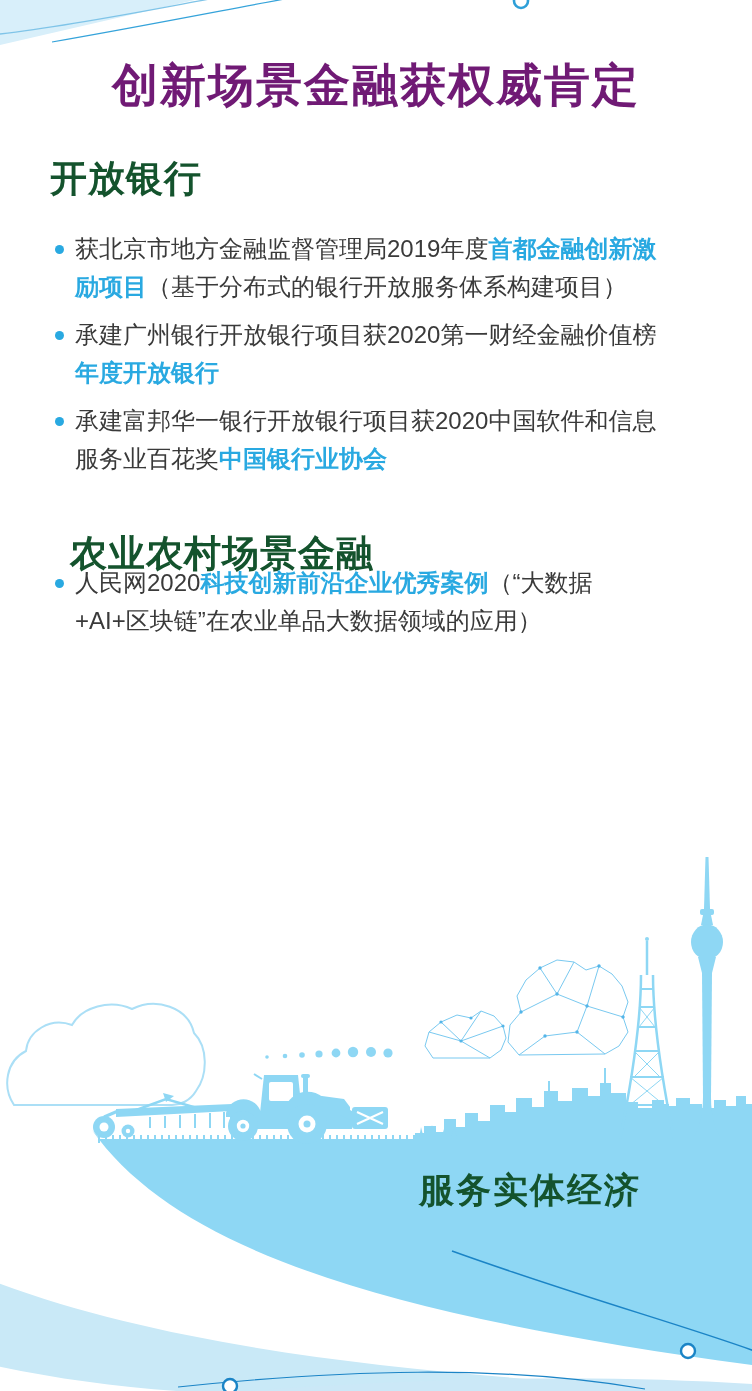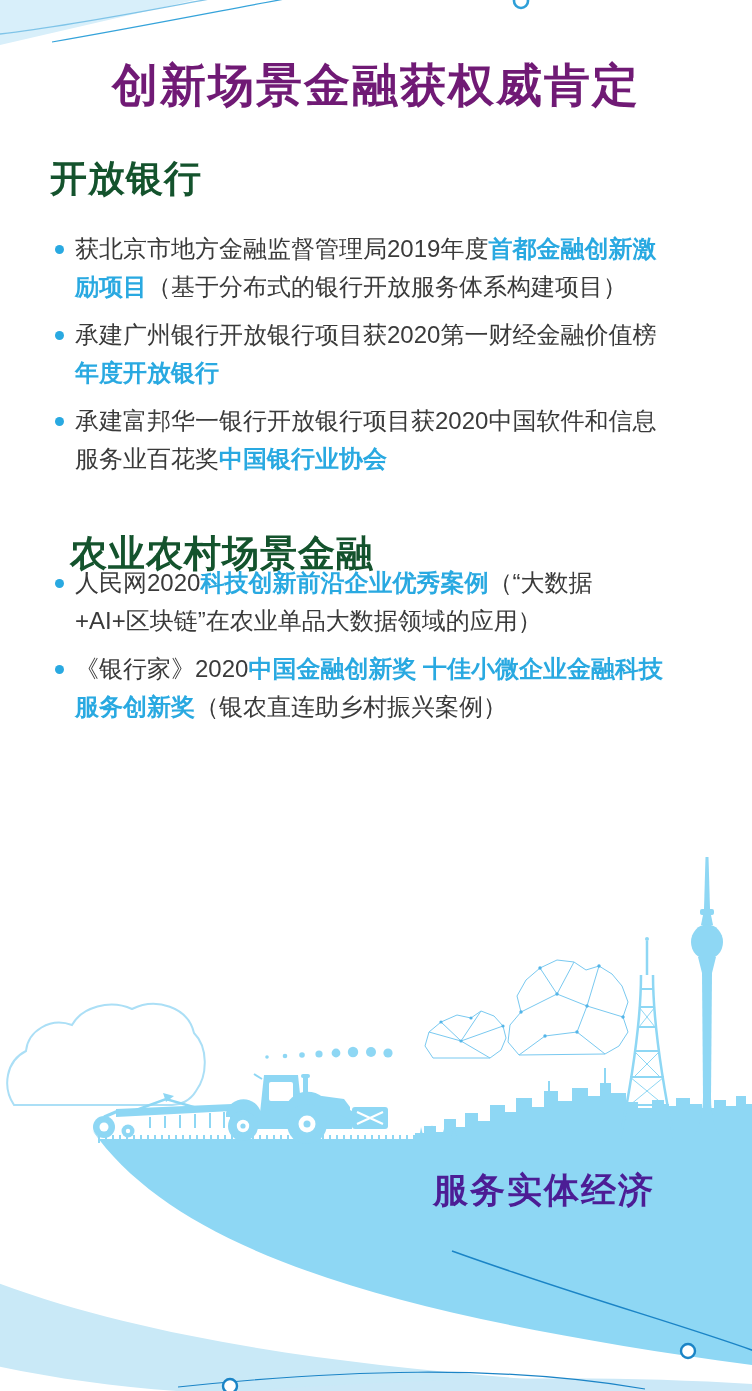--- a/index.html
+++ b/index.html
@@ -20,22 +20,22 @@
 
   .award-list { position:absolute; left:50px; width:615px; list-style:none; }
   .list-1 { top:230px; }
   .list-2 { top:564px; }
   .award-item { position:relative; padding-left:25px; margin-bottom:10px;
     font-size:24px; line-height:38px; color:#3A3A3A; max-width:615px; }
   .award-item .dot { position:absolute; left:5px; top:15px; width:9px; height:9px;
     border-radius:50%; background:#29A9E1; }
   .hl { color:#29A9E1; font-weight:bold; }
 
-  .slogan { position:absolute; left:433px; top:1167px; font-size:35px; font-weight:bold;
-    color:#4c1d95; letter-spacing:2px; white-space:nowrap; }
+  .slogan { position:absolute; left:419px; top:1167px; font-size:35px; font-weight:bold;
+    color:#14532d; letter-spacing:2px; white-space:nowrap; }
 </style>
 </head>
 <body>
 
 <div class="page">
 
   <svg class="top-decor" viewBox="0 0 752 60" aria-hidden="true">
     <polygon points="0,0 195,0 0,45" fill="#D8EFFA"></polygon>
     <path d="M 0 34 C 70 26, 150 10, 215 -2" stroke="#7FC4E8" stroke-width="1.3" fill="none"></path>
     <path d="M 52 42 C 150 25, 250 5, 312 -6" stroke="#35A3DA" stroke-width="1.2" fill="none"></path>
@@ -60,24 +60,20 @@
       <span>承建富邦华一银行开放银行项目获2020中国软件和信息服务业百花奖</span><span class="hl">中国银行业协会</span><span></span>
     </li>
   </ul>
 
   <h2 class="section-heading heading-2">农业农村场景金融</h2>
 
   <ul class="award-list list-2">
     <li class="award-item">
       <span class="dot"></span>
       <span>人民网2020</span><span class="hl">科技创新前沿企业优秀案例</span><span>（“大数据+AI+区块链”在农业单品大数据领域的应用）</span>
-    </li>
-    <li class="award-item">
-      <span class="dot"></span>
-      <span>《银行家》2020</span><span class="hl">中国金融创新奖 十佳小微企业金融科技服务创新奖</span><span>（银农直连助乡村振兴案例）</span>
     </li>
   </ul>
 
   <svg class="bottom-decor" viewBox="0 0 752 536" aria-hidden="true">
 
     <path d="M 14 250 C 2 232, 6 206, 26 196 C 28 176, 50 162, 72 170 C 82 152, 110 144, 132 154 C 156 142, 188 152, 194 178 C 208 192, 208 220, 196 236 C 190 246, 180 250, 172 250 Z" fill="#ffffff" stroke="#ABDFF6" stroke-width="2"></path>
 
     <g fill="#8ED7F4">
       <circle cx="267" cy="202" r="1.8"></circle>
         <circle cx="285" cy="201" r="2.3"></circle>

